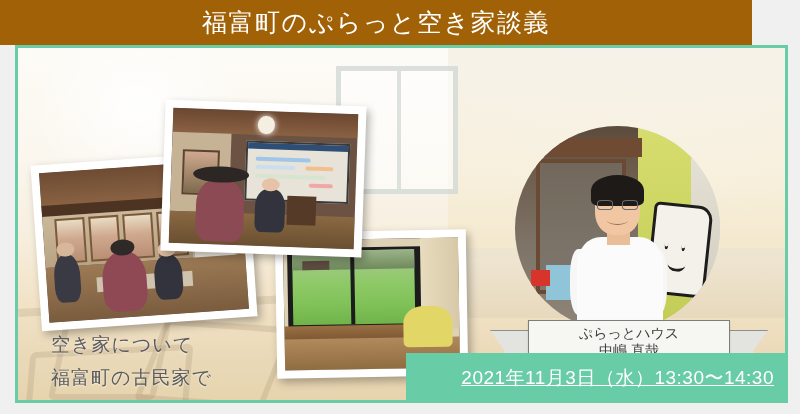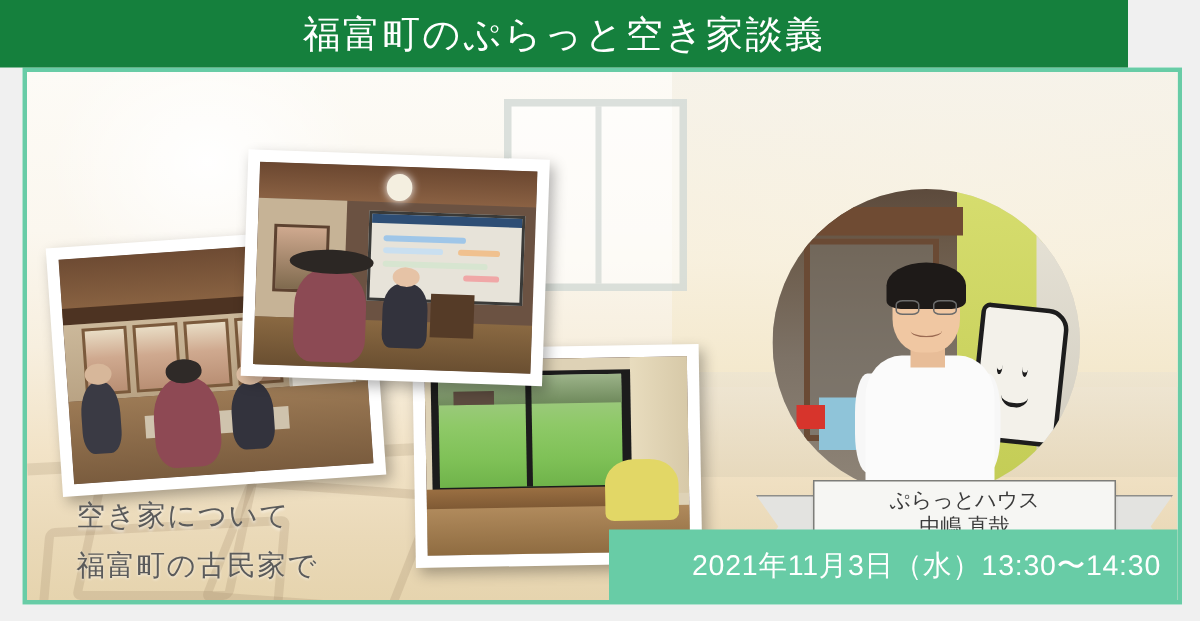--- a/index.html
+++ b/index.html
@@ -9,21 +9,21 @@
     position:relative;
     width:800px;height:414px;
     background:#f0f0f0;
     overflow:hidden;
   }
 
   
   .titlebar{
     position:absolute;left:0;top:0;
     width:752px;height:45px;
-    background:#15803d;
+    background:#a16207;
     display:flex;align-items:center;justify-content:center;
     z-index:40;
   }
   .titlebar .title{
     color:#ffffff;
     font-size:25px;
     letter-spacing:1.5px;
     white-space:nowrap;
     font-weight:400;
   }
@@ -241,21 +241,21 @@
   .portrait .glasses{position:absolute;left:40%;top:36%;width:20%;height:5%;}
   .portrait .glasses:before,.portrait .glasses:after{
     content:"";position:absolute;top:0;width:40%;height:100%;
     border:1.5px solid #6b6b6b;border-radius:30%;box-sizing:border-box;}
   .portrait .glasses:before{left:0;} .portrait .glasses:after{right:0;}
   .portrait .smile{position:absolute;left:45%;top:44%;width:10%;height:4%;
     border-bottom:1.5px solid #9b6a52;border-radius:0 0 60% 60%;}
 
   
   .ribbon{
-    position:absolute;left:486px;top:272px;width:278px;height:62px;z-index:30;
+    position:absolute;left:472px;top:272px;width:278px;height:62px;z-index:30;
   }
   .ribbon .tail{position:absolute;top:10px;width:62px;height:42px;
     background:#e3e3e0;border:1px solid #8e8e8a;box-sizing:border-box;}
   .ribbon .tail.l{left:0;clip-path:polygon(0 0,100% 0,100% 100%,0 100%,24% 50%);}
   .ribbon .tail.r{right:0;clip-path:polygon(0 0,100% 0,76% 50%,100% 100%,0 100%);}
   .ribbon .fold{position:absolute;top:42px;width:30px;height:12px;background:#c8c8c4;}
   .ribbon .fold.fl{left:50px;clip-path:polygon(0 0,100% 0,72% 100%,0 100%);}
   .ribbon .fold.fr{right:50px;clip-path:polygon(0 0,100% 0,100% 100%,28% 100%);}
   .ribbon .plate{
     position:absolute;left:38px;top:0;width:202px;height:44px;
@@ -280,21 +280,21 @@
   
   .datebar{
     position:absolute;left:388px;top:305px;
     width:382px;height:50px;
     background:#68cca6;
     z-index:32;
     display:flex;flex-direction:column;
     align-items:flex-end;justify-content:center;
     padding:0 14px 0 24px;box-sizing:border-box;
   }
-  .datebar .d1{color:#fff;font-size:19px;line-height:1.28;letter-spacing:.5px;white-space:nowrap;}
+  .datebar .d1{color:#fff;font-size:19px;line-height:1.28;letter-spacing:.5px;white-space:nowrap;text-decoration:underline;}
   .datebar .d2{color:#fff;font-size:19px;line-height:1.28;letter-spacing:.5px;white-space:nowrap;}
 </style>
 </head>
 <body>
 
 <div class="flyer">
 
   <div class="titlebar">
     <div class="title">福富町のぷらっと空き家談義</div>
   </div>

